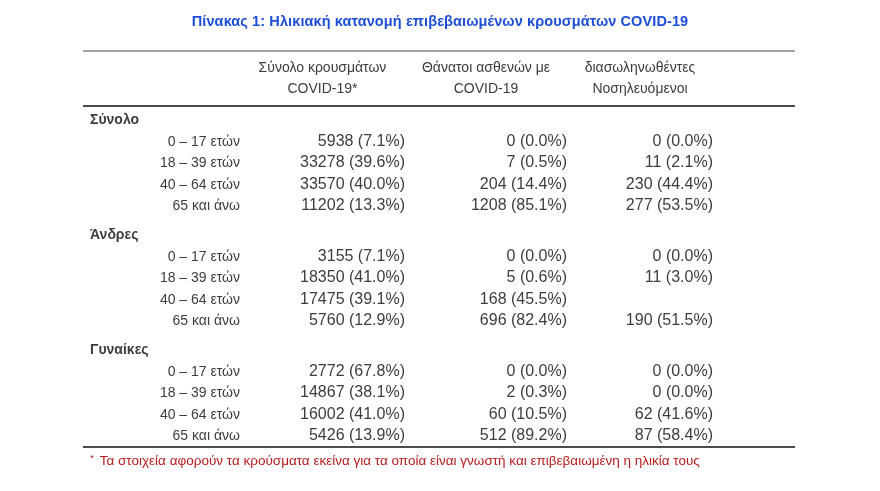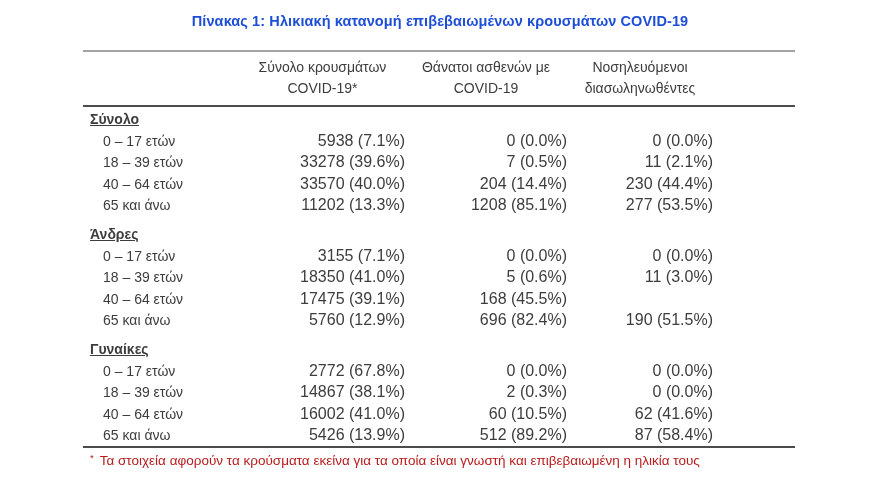--- a/index.html
+++ b/index.html
@@ -46,27 +46,27 @@
   .section + .section { margin-top: 6px; }
   .section-label-row {
     height: 23px;
     display: flex;
     align-items: center;
   }
   .section-label {
     padding-left: 7px;
     font-size: 14px;
     font-weight: 700;
-    text-decoration: underline;
   }
   .data-row { height: 21.5px; }
   .cell-age {
     padding-left: 20px;
     font-size: 14px;
     white-space: nowrap;
+    text-align: right;
   }
   .cell-num {
     text-align: right;
     font-size: 16px;
     white-space: nowrap;
   }
   .footnote {
     margin: 5px 85px 0 90px;
     font-size: 13.5px;
     color: #b91c1c;
@@ -90,22 +90,22 @@
     <div class="th"></div>
     <div class="th">
       <div>Σύνολο κρουσμάτων</div>
       <div>COVID-19*</div>
     </div>
     <div class="th">
       <div>Θάνατοι ασθενών με</div>
       <div>COVID-19</div>
     </div>
     <div class="th">
+      <div>διασωληνωθέντες</div>
       <div>Νοσηλευόμενοι</div>
-      <div>διασωληνωθέντες</div>
     </div>
     <div class="th"></div>
   </div>
 
   <div class="section">
     <div class="section-label-row">
       <div class="section-label">Σύνολο</div>
     </div>
     <div class="grid-row data-row">
       <div class="cell-age">0 – 17 ετών</div>

